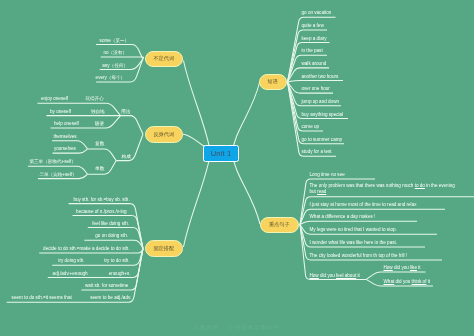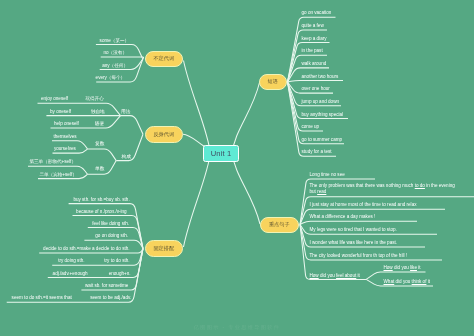--- a/index.html
+++ b/index.html
@@ -6,21 +6,21 @@
 html,body{margin:0;padding:0;}
 body{width:474px;height:336px;background:#55a883;overflow:hidden;position:relative;
   font-family:"Liberation Sans",sans-serif;}
 #stage{position:absolute;left:0;top:0;width:474px;height:336px;}
 svg#links{position:absolute;left:0;top:0;width:474px;height:336px;}
 svg#links path{fill:none;stroke:#e8f7ee;stroke-width:1.05;stroke-linecap:butt;stroke-linejoin:round;}
 .leaf{position:absolute;white-space:nowrap;color:#ffffff;font-size:4.6px;line-height:5.5px;}
 .pill{position:absolute;background:#f8d35d;border:1.7px solid #f0f3b4;border-radius:9px;
   box-sizing:border-box;display:flex;align-items:center;justify-content:center;
   color:#5e5530;font-size:5.2px;letter-spacing:0px;}
-.ctr{position:absolute;background:#5eead4;border:1.5px solid #ffffff;border-radius:2.5px;
+.ctr{position:absolute;background:#0ea5e9;border:1.5px solid #ffffff;border-radius:2.5px;
   box-sizing:border-box;display:flex;align-items:center;justify-content:center;
   color:#414f63;font-size:7.6px;letter-spacing:0.1px;}
 .sublabel{position:absolute;color:#ffffff;font-size:4.7px;white-space:nowrap;line-height:5.2px;}
 .uline{text-decoration:underline;}
 #wm{position:absolute;left:0;top:324px;width:474px;text-align:center;
   color:rgba(255,255,255,0.085);font-size:5.2px;letter-spacing:1.3px;}
 </style>
 </head>
 <body>
 

